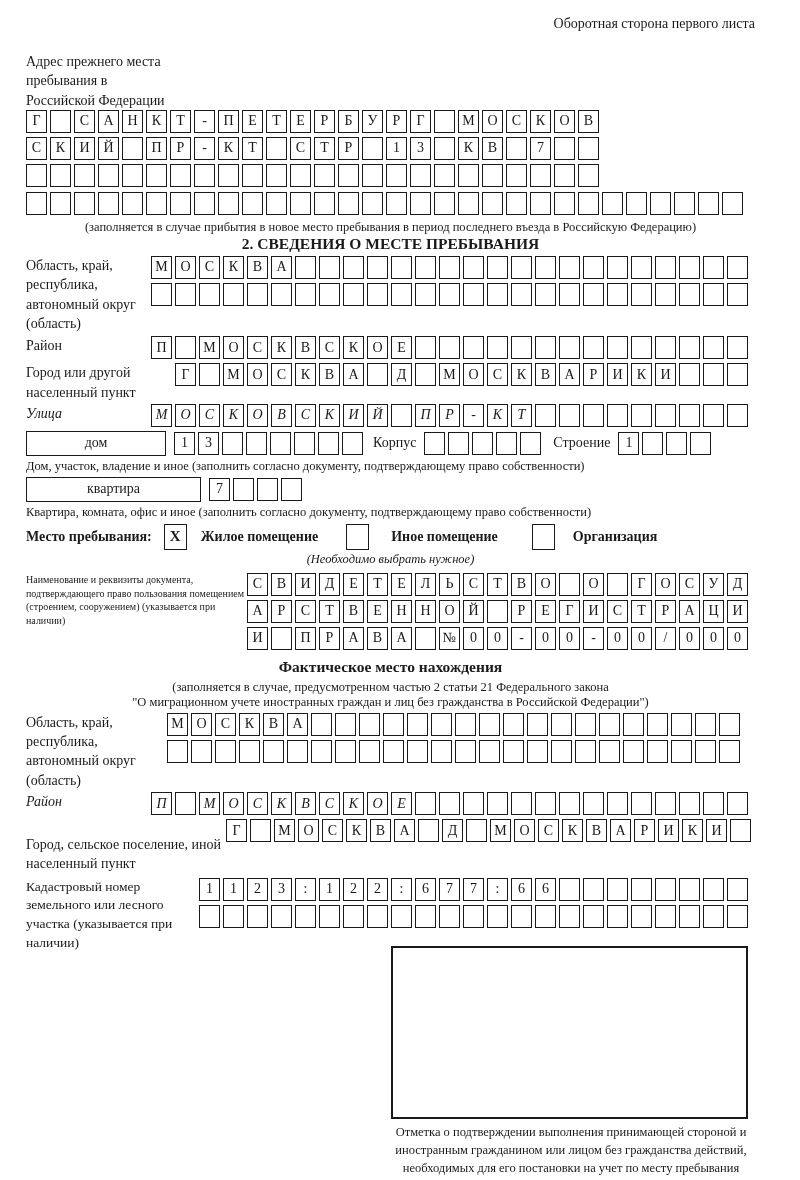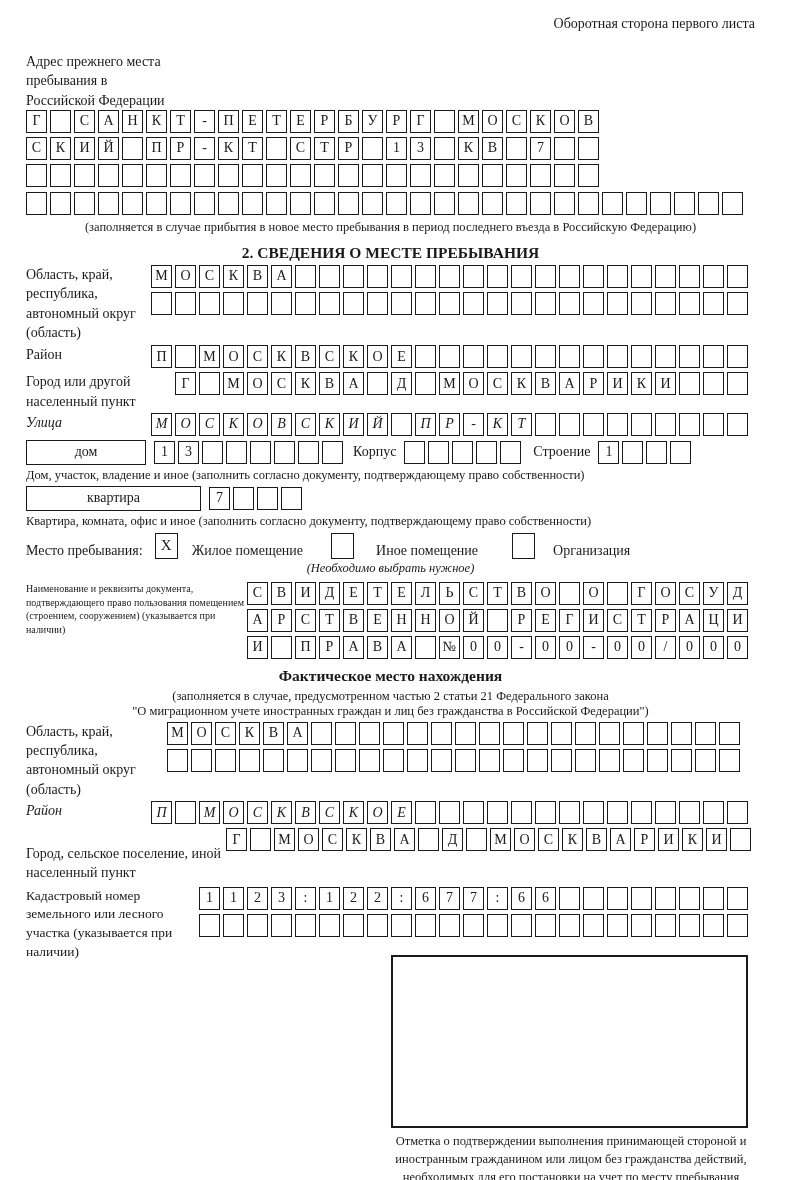--- a/index.html
+++ b/index.html
@@ -29,27 +29,27 @@
     font-size:14px; flex:0 0 auto;
   }
   .note { font-size:12.5px; }
   .center { text-align:center; }
   .title { text-align:center; font-weight:bold; font-size:15.5px; }
   .inline-lbl { font-size:14px; white-space:nowrap; }
   .cbx {
     width:23px; height:26px; border:1.7px solid #1a1a1a; flex:0 0 auto;
     display:flex; align-items:center; justify-content:center; font-size:15px;
   }
-  .stay-row { display:flex; align-items:flex-end; margin-top:4px; }
+  .stay-row { display:flex; align-items:center; margin-top:4px;font-weight:bold; }
   .stamp-box { width:357px; height:173px; border:2px solid #1a1a1a; margin-left:365px; margin-top:-6px; }
   .stamp-note { width:410px; margin-left:340px; margin-top:5px; font-size:12.5px; text-align:center; line-height:1.42; }
   
   .mt-prev { margin-top:20px;flex-direction:column; }
   .mt2 { margin-top:2px;font-style:italic; } .mt3 { margin-top:3px; } .mt4 { margin-top:4px; }
-  .mt5 { margin-top:5px; } .mt6 { margin-top:6px; } .mt8 { margin-top:8px; } .mt9 { margin-top:9px; }
+  .mt5 { margin-top:5px; } .mt6 { margin-top:6px; } .mt8 { margin-top:8px; } .mt9 { margin-top:0; }
   .g8 { margin-left:8px; } .g10 { margin-left:10px; } .g12 { margin-left:12px; }
   .g14 { margin-left:14px; } .g22 { margin-left:22px; } .g28 { margin-left:28px; }
   .g34 { margin-left:34px; } .g40 { margin-left:18px; }
 </style>
 </head>
 <body>
 
 <div class="page">
 
   <div class="hdr-note">Оборотная сторона первого листа</div>
@@ -319,21 +319,21 @@
         <span class="cb"></span>
         <span class="cb"></span>
         <span class="cb"></span>
         <span class="cb"></span>
         <span class="cb"></span>
         <span class="cb"></span>
       </div>
   </div>
 
   <div class="block mt4" style="align-items:center;">
-    <div class="bigbox" style="width:120px;">дом</div>
+    <div class="bigbox" style="width:140px;">дом</div>
     <div class="row g8">
         <span class="cb">1</span>
         <span class="cb">3</span>
         <span class="cb"></span>
         <span class="cb"></span>
         <span class="cb"></span>
         <span class="cb"></span>
         <span class="cb"></span>
         <span class="cb"></span>
       </div>

